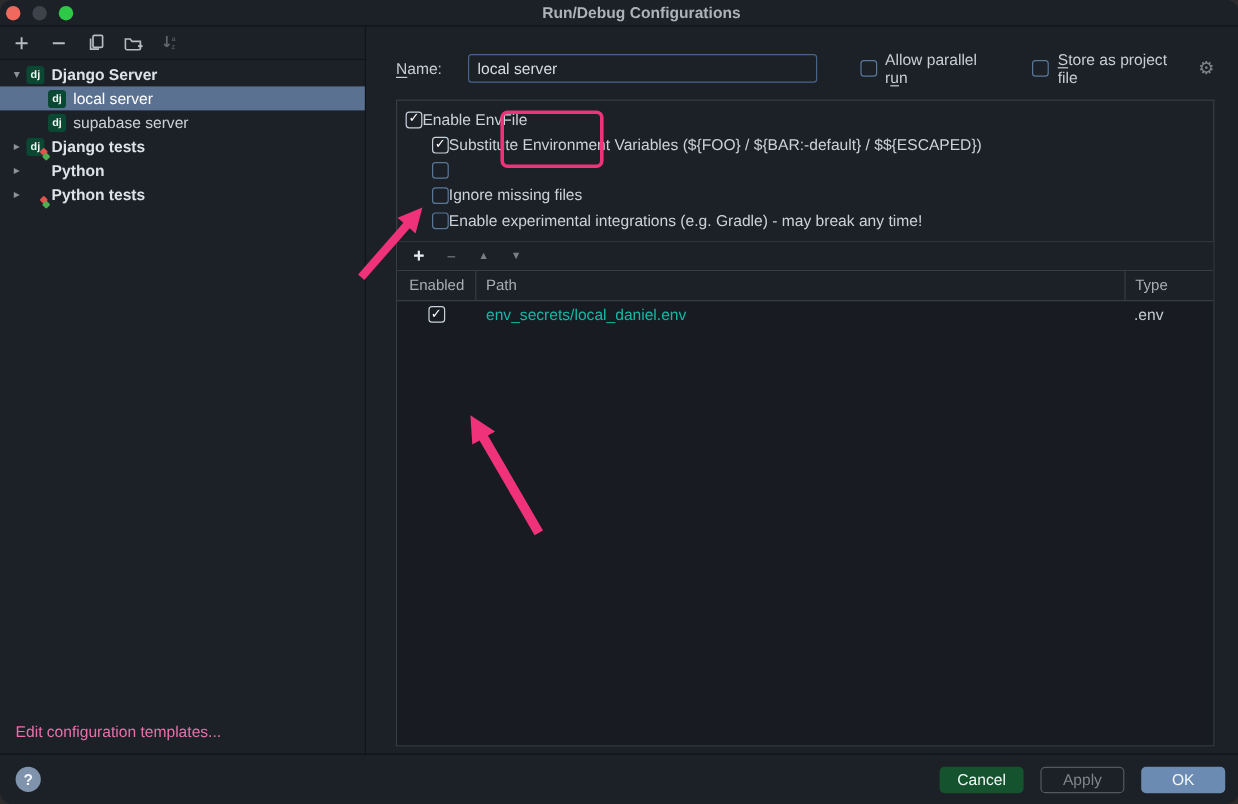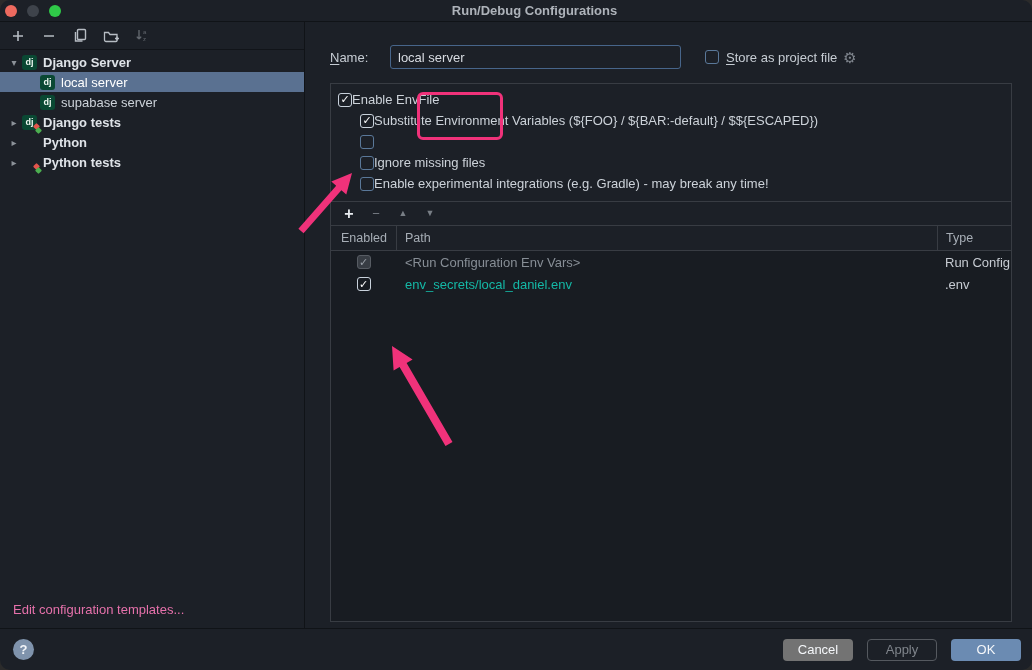--- a/index.html
+++ b/index.html
@@ -90,21 +90,21 @@
   .td-path{padding-left:9px;color:#14b8a6;}
   .td-type{padding-left:8px;color:#c6cbd2;}
   .tbl-row.muted .td-path{color:#878e96;}
   
   .footer{height:42px;display:flex;align-items:center;padding:0 11px 0 13px;border-top:1px solid #101317;}
   .help{width:21px;height:21px;border-radius:50%;background:#7f93ac;color:#f2f5f9;font-weight:bold;
     display:flex;align-items:center;justify-content:center;font-size:13px;}
   .btns{margin-left:auto;display:flex;gap:14px;}
   .btn{width:70px;height:22px;border-radius:4px;display:flex;align-items:center;justify-content:center;
     font-size:13px;border:none;cursor:pointer;font-family:inherit;}
-  .btn.cancel{background:#737373;color:#f5f7fa;}
+  .btn.cancel{background:#14532d;color:#f5f7fa;}
   .btn.apply{background:transparent;border:1px solid #55595f;color:#7f848b;}
   .btn.ok{background:#6b8bb2;color:#f5f7fa;}
   
   .ann-box{position:absolute;left:417px;top:92px;width:86px;height:48px;border:3px solid #f0327a;
     border-radius:6px;pointer-events:none;z-index:20;}
   .ann-svg{position:absolute;inset:0;pointer-events:none;z-index:20;}
 </style>
 </head>
 <body>
 
@@ -193,20 +193,24 @@
         </div>
       </div>
 
       <span class="edit-link">Edit configuration templates...</span>
     </aside>
 
     <main class="main">
       <div class="name-row">
         <span class="field-label"><span class="mn">N</span><span>ame:</span></span>
         <input class="name-input" value="local server" style="">
+        <label class="hdr-cb first">
+          <span class="cb"></span>
+          <span><span>Allow parallel r</span><span class="mn">u</span><span>n</span></span>
+        </label>
         <label class="hdr-cb second">
           <span class="cb"></span>
           <span><span class="mn">S</span><span>tore as project file</span></span>
         </label>
         <span class="gear">⚙</span>
       </div>
 
 
       <div class="panel">
         <div class="options">
@@ -235,27 +239,20 @@
           <div class="tbl-toolbar">
             <span class="tt-btn add">+</span>
             <span class="tt-btn dim">−</span>
             <span class="tt-btn arr">▲</span>
             <span class="tt-btn arr">▼</span>
           </div>
           <div class="tbl-header">
             <span class="th">Enabled</span>
             <span class="th path">Path</span>
             <span class="th type">Type</span>
-          </div>
-          <div class="tbl-row muted">
-            <span class="td-cb">
-                <span class="cb disabled checked"></span>
-              </span>
-            <span class="td-path">&lt;Run Configuration Env Vars&gt;</span>
-            <span class="td-type">Run Config</span>
           </div>
           <div class="tbl-row">
             <span class="td-cb">
                 <span class="cb checked"></span>
               </span>
             <span class="td-path">env_secrets/local_daniel.env</span>
             <span class="td-type">.env</span>
           </div>
         </div>
       </div>

